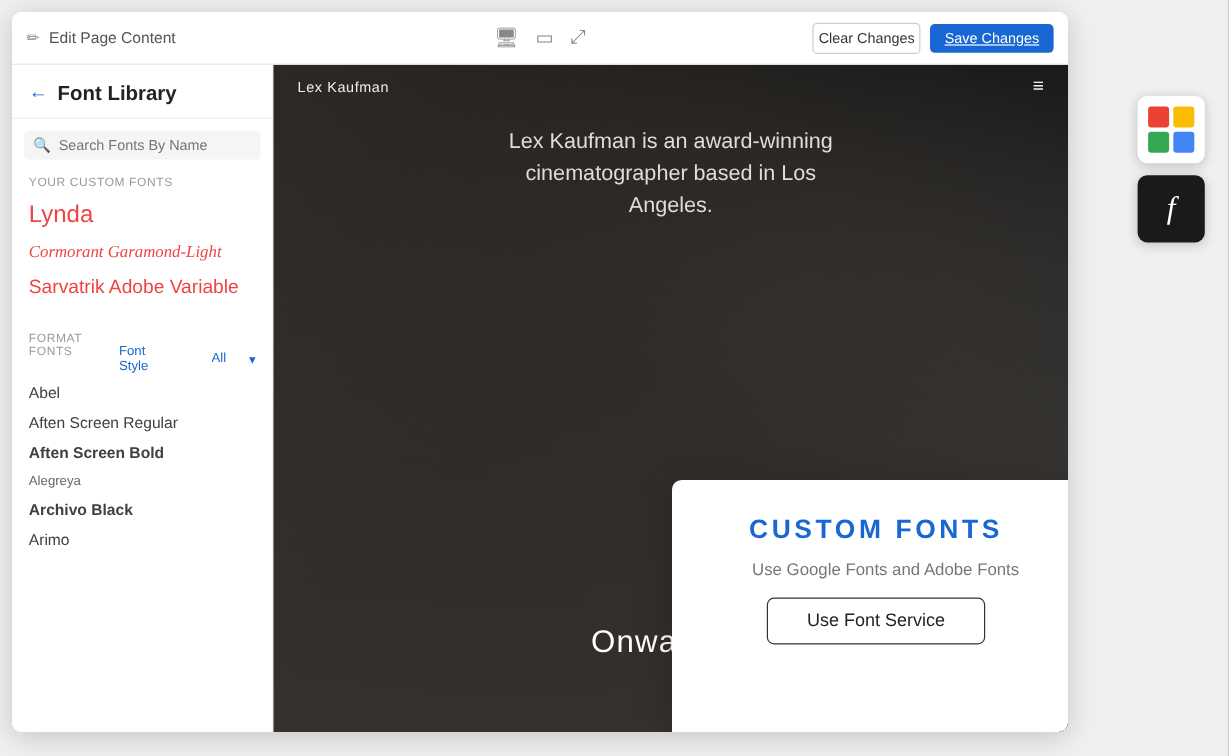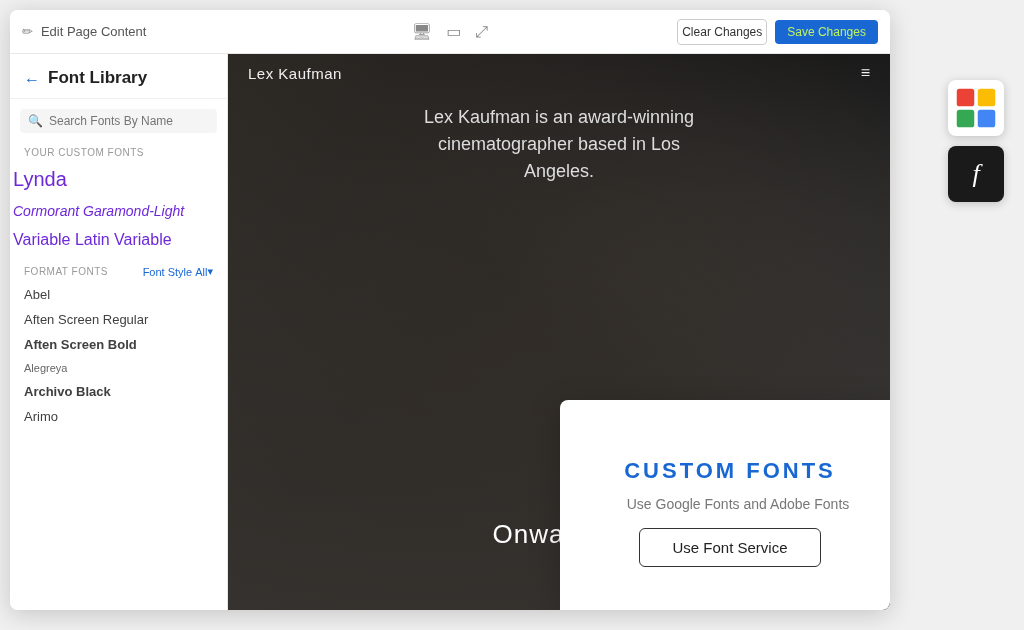--- a/index.html
+++ b/index.html
@@ -74,26 +74,27 @@
       border: 1px solid #ccc;
       background: #fff;
       color: #333;
       font-size: 12px;
       padding: 5px 4px;
       border-radius: 4px;
       cursor: pointer;
     }
     .btn-save {
       background: #1967d2;
-      color: #bef264;
+      color: #ffffff;
       border: none;
       font-size: 12px;
       padding: 5px 12px;
       border-radius: 4px;
       cursor: pointer;
+      text-decoration: underline;
     }
 
     
     .content-area {
       display: flex;
       flex: 1;
       overflow: hidden;
     }
 
     
@@ -145,47 +146,48 @@
       width: 100%;
     }
     .section-label {
       font-size: 10px;
       color: #999;
       text-transform: uppercase;
       letter-spacing: 0.5px;
       padding: 8px 14px 4px;
     }
     .font-item {
-      padding: 6px 3px;
+      padding: 6px 14px;
       font-size: 13px;
-      color: #6d28d9;
+      color: #ef4444;
       cursor: pointer;
     }
     .font-item.lynda { font-size: 20px; font-weight: 400; }
-    .font-item.cormorant { font-family: Liberation Sans, sans-serif; font-style: italic; font-size: 14px; }
+    .font-item.cormorant { font-family: Liberation Serif, serif; font-style: italic; font-size: 14px; }
     .font-item.sarvatrik { font-size: 16px; font-weight: 300; }
     .format-fonts-header {
       display: flex;
       align-items: center;
       justify-content: space-between;
       padding: 10px 14px 4px;
     }
     .format-label {
       font-size: 10px;
       color: #999;
       text-transform: uppercase;
       letter-spacing: 0.5px;
     }
     .font-style-selector {
       font-size: 11px;
       color: #555;
       display: flex;
       align-items: center;
-      gap: 0;
-      cursor: pointer;
+      gap: 19px;
+      cursor: pointer;
+      margin-top: 22px;
     }
     .font-style-selector span { color: #1967d2; }
     .font-list {
       overflow-y: auto;
       flex: 1;
     }
     .font-list-item {
       padding: 5px 14px;
       font-size: 13px;
       color: #404040;
@@ -230,21 +232,21 @@
       top: 10px;
       left: 0; right: 0;
       display: flex;
       align-items: center;
       justify-content: space-between;
       padding: 0 20px;
       color: #fff;
       font-size: 13px;
     }
     .preview-name {
-      font-size: 15px;
+      font-size: 12px;
       color: #eee;
       letter-spacing: 0.5px;
     }
     .hamburger {
       color: #eee;
       font-size: 16px;
       cursor: pointer;
     }
     .preview-tagline {
       position: absolute;
@@ -292,21 +294,20 @@
       right: -10px;
       width: 340px;
       height: 220px;
       background: #fff;
       border-radius: 8px;
       box-shadow: 0 8px 32px rgba(0,0,0,0.22);
       padding: 28px 32px 24px;
       display: flex;
       flex-direction: column;
       align-items: center;
-      justify-content: center;
       gap: 12px;
       z-index: 10;
     }
     .popup-title {
       font-size: 22px;
       font-weight: 700;
       letter-spacing: 3px;
       color: #1967d2;
       text-transform: uppercase;
       text-align: center;
@@ -395,21 +396,21 @@
         <span class="back-arrow">←</span>
         <span class="sidebar-title">Font Library</span>
       </div>
       <div class="search-box">
         <span class="search-icon">🔍</span>
         <input class="search-input" type="text" placeholder="Search Fonts By Name" style="">
       </div>
       <div class="section-label">YOUR CUSTOM FONTS</div>
       <div class="font-item lynda">Lynda</div>
       <div class="font-item cormorant">Cormorant Garamond-Light</div>
-      <div class="font-item sarvatrik">Variable Latin Variable</div>
+      <div class="font-item sarvatrik">Sarvatrik Adobe Variable</div>
 
       <div class="format-fonts-header">
         <span class="format-label">FORMAT FONTS</span>
         <div class="font-style-selector">
           <span>Font Style</span>&nbsp;<span>All</span>
           <span>▾</span>
         </div>
       </div>
 
       <div class="font-list">

